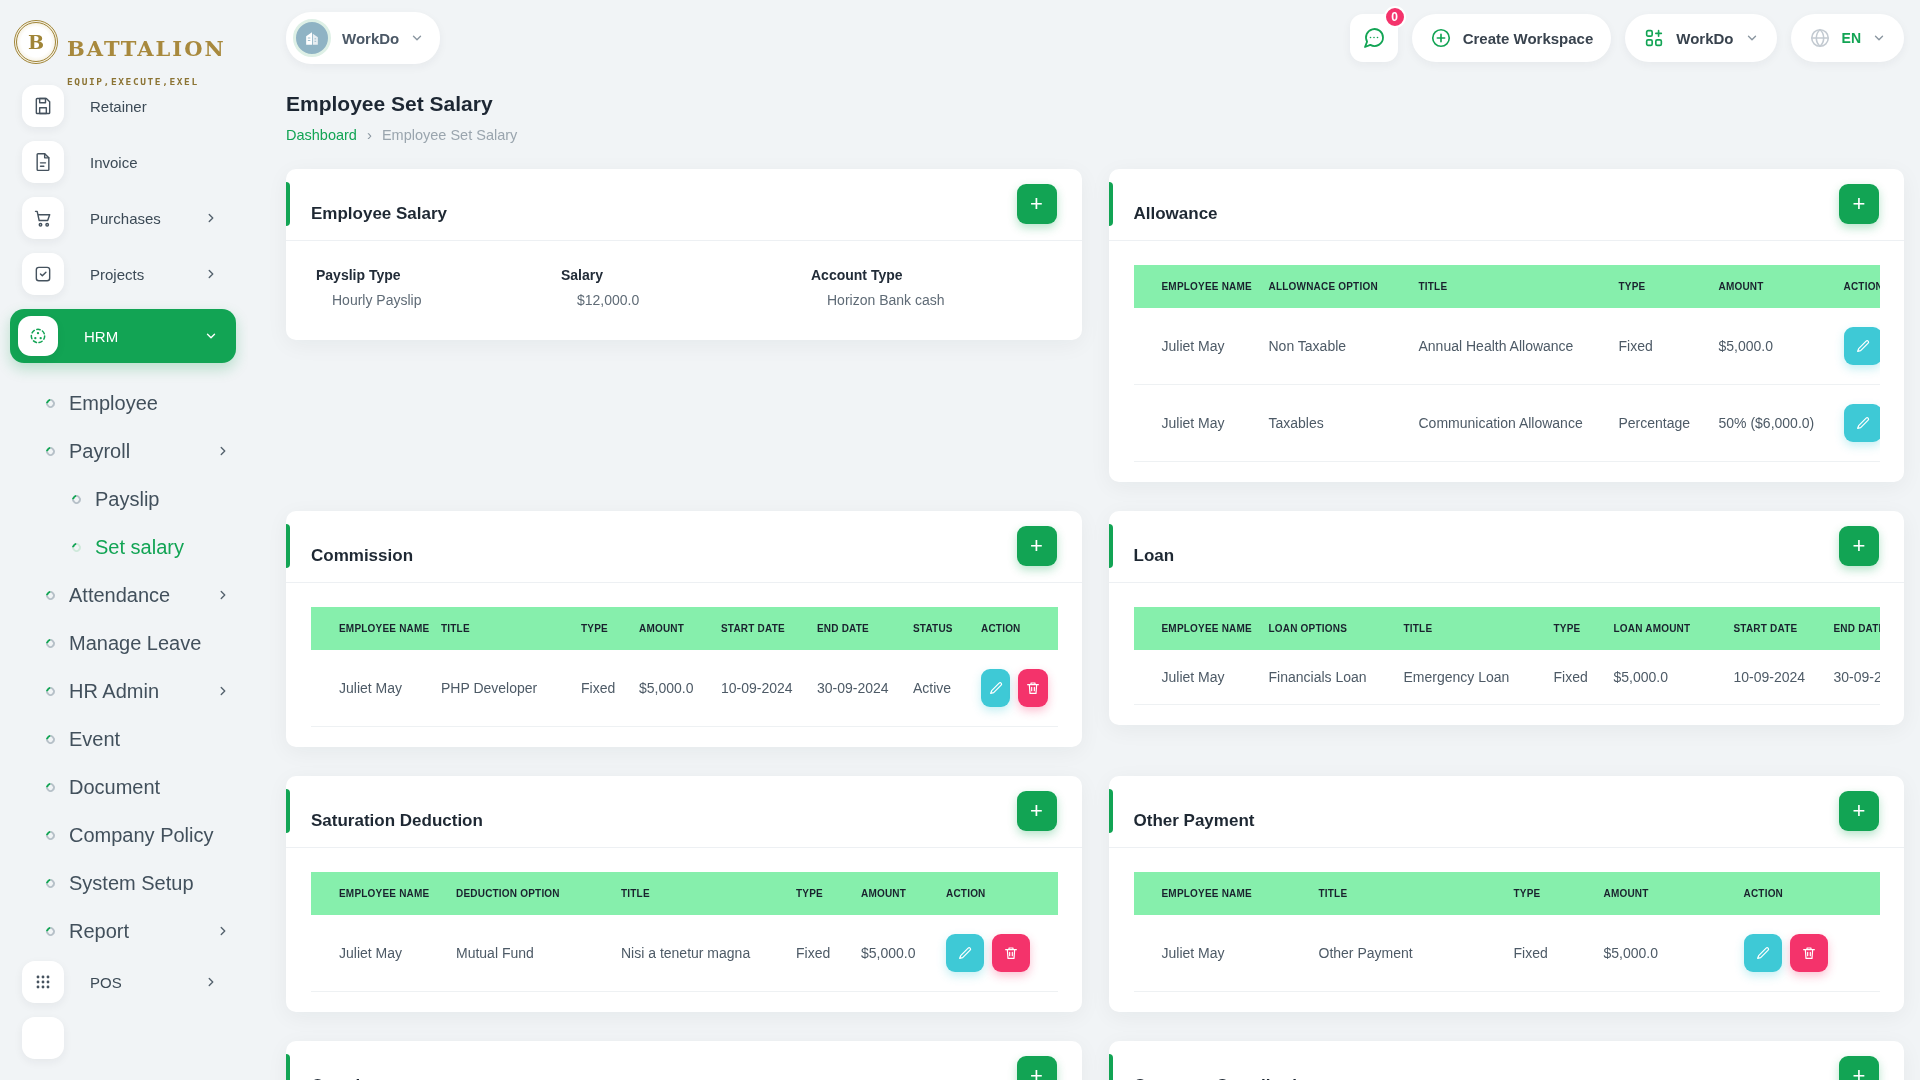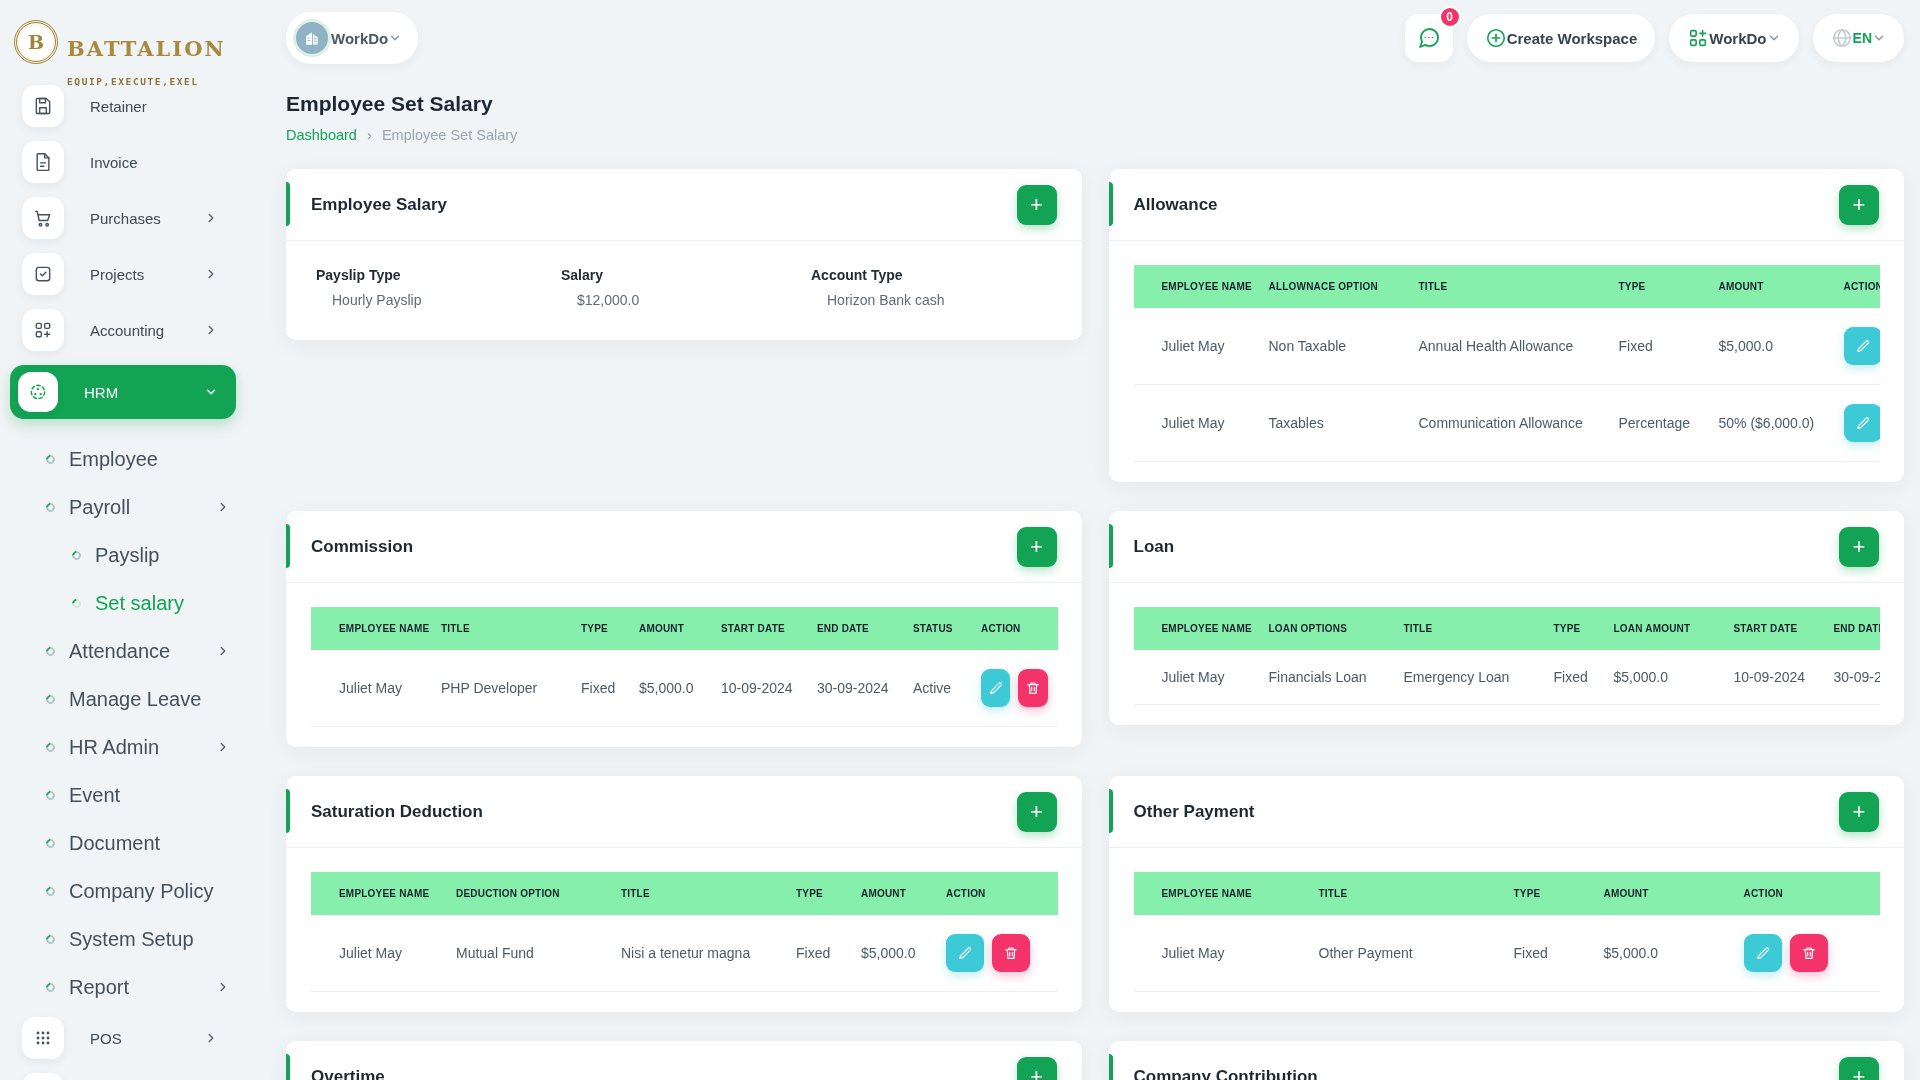--- a/index.html
+++ b/index.html
@@ -26,21 +26,21 @@
   .nav-sub.nested { padding-left:72px; }
   .nav-sub-label { font-size:20px; color:#42505c; }
   .nav-sub.active .nav-sub-label { color:#12a454; }
   .bullet { width:9px; height:9px; border:2.5px solid #b6c0c8; border-top-color:#12a454; border-radius:50%; transform:rotate(-45deg); flex:0 0 auto; }
   .nav-sub.active .bullet { border-color:#cfe9db; border-top-color:#12a454; }
   .nav-bottom { margin-top:6px; }
 
   
   .main { margin-left:248px; padding:10px 16px 0 38px; }
   .topbar { display:flex; align-items:center; justify-content:space-between; height:56px; }
-  .pill { background:#fff; border-radius:25px; display:flex; align-items:center; height:48px; padding:0 18px; box-shadow:0 3px 10px rgba(30,40,50,0.05); cursor:pointer; }
+  .pill { background:#fff; border-radius:25px; display:flex; align-items:center; gap:11px; height:48px; padding:0 18px; box-shadow:0 3px 10px rgba(30,40,50,0.05); cursor:pointer; }
   .ws-select { padding:0 16px 0 7px; height:52px; }
   .ws-avatar { width:38px; height:38px; border-radius:50%; background:#8fb3c4; border:3px solid #def0e6; display:flex; align-items:center; justify-content:center; }
   .ws-name { font-size:15px; font-weight:600; color:#4b5866; }
   .top-right { display:flex; align-items:center; gap:14px; }
   .icon-btn { width:48px; height:48px; background:#fff; border-radius:13px; display:flex; align-items:center; justify-content:center; position:relative; box-shadow:0 3px 10px rgba(30,40,50,0.05); cursor:pointer; }
   .icon-btn svg { width:24px; height:24px; color:#12a454; }
   .badge { position:absolute; top:-8px; right:-8px; min-width:22px; height:22px; border-radius:11px; background:#f4336b; color:#fff; font-size:12px; font-weight:bold; display:flex; align-items:center; justify-content:center; border:2px solid #fff; }
   .btn-label { font-size:15px; font-weight:600; color:#39434e; }
   .green-ic { color:#12a454; }
   .gray-ic { color:#c3cad1; }
@@ -50,21 +50,21 @@
   .page-head { margin-top:26px; }
   .page-title { font-size:21px; font-weight:700; color:#1d2733; }
   .breadcrumb { display:flex; align-items:center; gap:10px; margin-top:10px; font-size:14.5px; }
   .bc-home { color:#12a454; cursor:pointer; }
   .bc-sep { color:#8b97a1; font-size:15px; }
   .bc-cur { color:#9aa5ae; }
 
   
   .grid { margin-top:26px; display:grid; grid-template-columns:1fr 1fr; column-gap:27px; row-gap:29px; align-items:start; }
   .card { background:#fff; border-radius:10px; box-shadow:0 5px 22px rgba(20,30,45,0.05); position:relative; overflow:hidden; }
-  .card-head { position:relative; display:flex; align-items:center; justify-content:space-between; padding:16px 25px; height:72px; border-bottom:1px solid #edf0f3; }
+  .card-head { position:relative; display:flex; align-items:flex-end; justify-content:space-between; padding:16px 25px; height:72px; border-bottom:1px solid #edf0f3; }
   .card-head::before { content:""; position:absolute; left:0; top:13px; width:4px; height:44px; background:#12a454; border-radius:0 4px 4px 0; }
   .card-title { font-size:17px; font-weight:700; color:#1e2833; }
   .btn-add { width:40px; height:40px; border:none; border-radius:9px; background:#12a454; color:#fff; font-size:22px; line-height:1; display:flex; align-items:center; justify-content:center; cursor:pointer; box-shadow:0 4px 10px rgba(18,164,84,0.3); }
 
   .salary-grid { display:grid; grid-template-columns:245px 250px 1fr; padding:26px 25px 32px 30px; }
   .f-label { font-size:14px; font-weight:700; color:#222c38; margin-bottom:9px; }
   .f-value { font-size:14px; color:#5f6b76;margin-left:16px; }
 
   .table-wrap { margin:24px 24px 20px 25px; overflow:hidden; }
   table.tbl { border-collapse:collapse; table-layout:fixed; }
@@ -134,34 +134,20 @@
         </svg>
     </div>
     <div class="nav-item">
       <span class="nav-tile">
         <svg viewBox="0 0 24 24" fill="none" stroke="currentColor" stroke-width="1.7" stroke-linecap="round" stroke-linejoin="round">
             <rect x="4" y="4" width="16" height="16" rx="3"></rect>
             <path d="M9 12l2.2 2.2 4.3-4.4"></path>
           </svg>
       </span>
       <span class="nav-label">Projects</span>
-      <svg class="chev" viewBox="0 0 24 24" fill="none" stroke="currentColor" stroke-width="2.4" stroke-linecap="round" stroke-linejoin="round">
-          <path d="M9 6l6 6-6 6"></path>
-        </svg>
-    </div>
-    <div class="nav-item">
-      <span class="nav-tile">
-        <svg viewBox="0 0 24 24" fill="none" stroke="currentColor" stroke-width="1.7" stroke-linecap="round" stroke-linejoin="round">
-            <rect x="4" y="4" width="6" height="6" rx="1.5"></rect>
-            <rect x="4" y="14" width="6" height="6" rx="1.5"></rect>
-            <rect x="14" y="4" width="6" height="6" rx="1.5"></rect>
-            <path d="M17 14v6M14 17h6"></path>
-          </svg>
-      </span>
-      <span class="nav-label">Accounting</span>
       <svg class="chev" viewBox="0 0 24 24" fill="none" stroke="currentColor" stroke-width="2.4" stroke-linecap="round" stroke-linejoin="round">
           <path d="M9 6l6 6-6 6"></path>
         </svg>
     </div>
     <div class="nav-item hrm-active">
       <span class="nav-tile">
         <svg viewBox="0 0 24 24" fill="none" stroke="currentColor" stroke-width="1.8" stroke-linecap="round">
             <circle cx="12" cy="12" r="8" stroke-dasharray="4 3.2"></circle>
             <circle cx="12" cy="8.5" r="1.4" fill="currentColor" stroke="none"></circle>
             <circle cx="8.8" cy="14.5" r="1.4" fill="currentColor" stroke="none"></circle>

